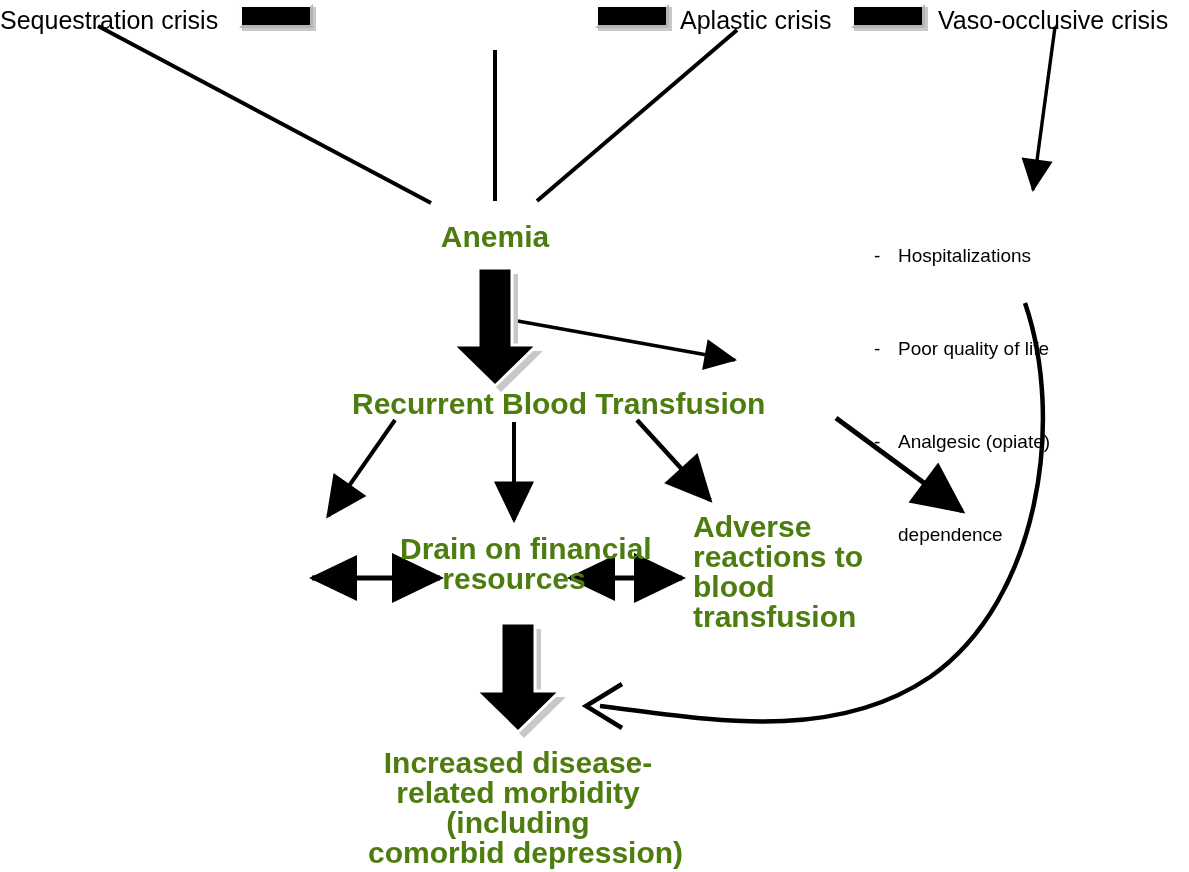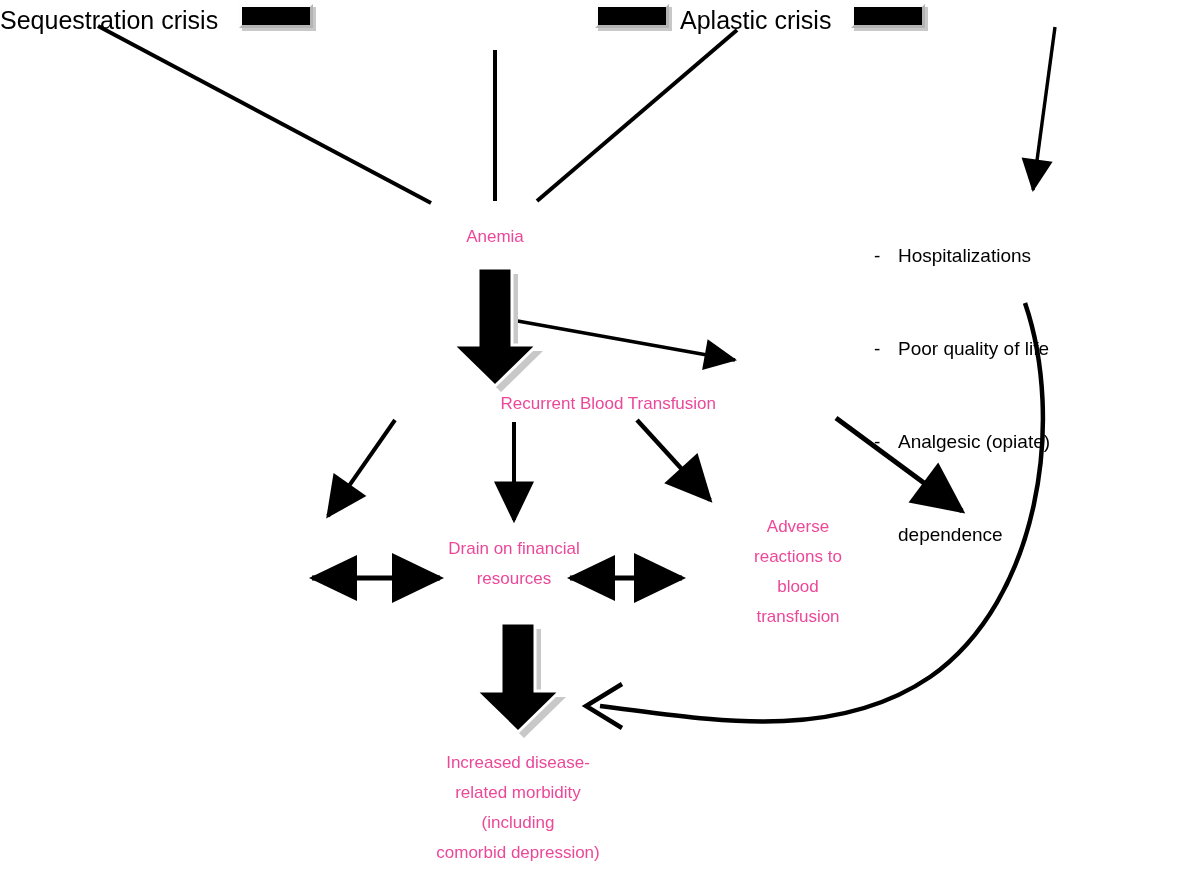--- a/index.html
+++ b/index.html
@@ -20,24 +20,25 @@
   }
   #wires {
     position: absolute;
     left: 0; top: 0;
     width: 1189px;
     height: 872px;
     pointer-events: none;
   }
   .node {
     position: absolute;
-    font-size: 17px;
+    font-size: 30px;
     line-height: 30px;
-    color: #ec4899;
+    color: #4d7c0f;
     white-space: pre;
+    font-weight: bold;
   }
   .node.center { text-align: center; }
   .node.left   { text-align: left; }
   .top-label {
     position: absolute;
     font-size: 25px;
     line-height: 28px;
     top: 6px;
     white-space: nowrap;
   }
@@ -91,20 +92,21 @@
   <div class="sep" style="left:595px;">
       <i></i>
     </div>
 
   <div class="top-label" style="left:680px;">Aplastic crisis</div>
 
   <div class="sep" style="left:851px;">
       <i></i>
     </div>
 
+  <div class="top-label" style="left:938px;">Vaso-occlusive crisis</div>
 
   <svg id="wires" viewBox="0 0 1189 872">
     <defs>
       <marker id="ah" markerWidth="11" markerHeight="11" refX="9.4" refY="5.5" orient="auto" markerUnits="strokeWidth">
         <path d="M0.4,0.9 L10,5.5 L0.4,10.1 Z" fill="#000000"></path>
       </marker>
       <marker id="ahs" markerWidth="12" markerHeight="12" refX="10.2" refY="6" orient="auto" markerUnits="strokeWidth">
         <path d="M0.6,1 L11,6 L0.6,11 Z" fill="#000000"></path>
       </marker>
       <marker id="ah-start" markerWidth="11" markerHeight="11" refX="1.6" refY="5.5" orient="auto" markerUnits="strokeWidth">
@@ -151,21 +153,21 @@
 
   <div class="node center" style="left:400px; top:222px; width:190px;">Anemia</div>
 
   <div class="node center" style="left:352px; top:389px; width:364px;text-align:right;">Recurrent Blood Transfusion</div>
 
 
 
   <div class="node center" style="left:400px; top:534px; width:228px;">Drain on financial
 resources</div>
 
-  <div class="node left" style="left:693px; top:512px; width:210px;text-align:center;">Adverse
+  <div class="node left" style="left:693px; top:512px; width:210px;">Adverse
 reactions to
 blood
 transfusion</div>
 
   <div class="node center" style="left:368px; top:748px; width:300px;">Increased disease-
 related morbidity
 (including
 comorbid depression)</div>
 
   <div class="bullets" style="left:874px; top:178px;">

